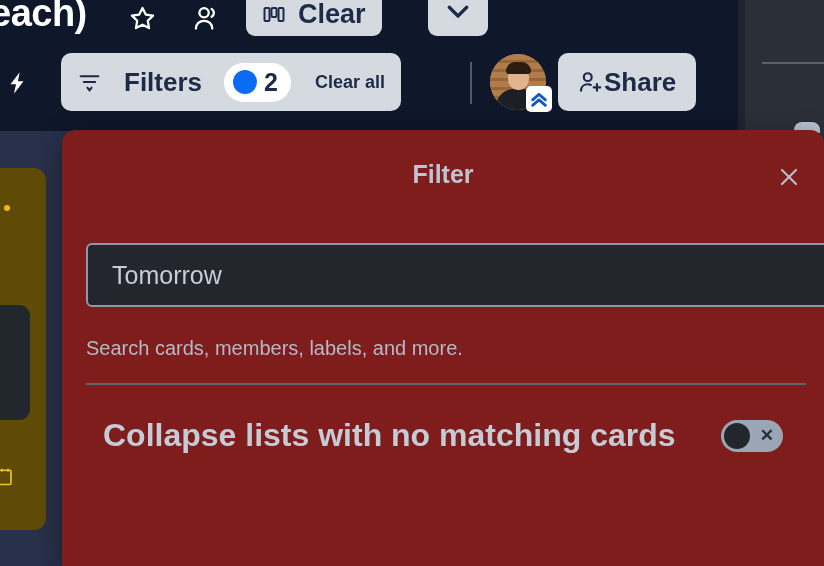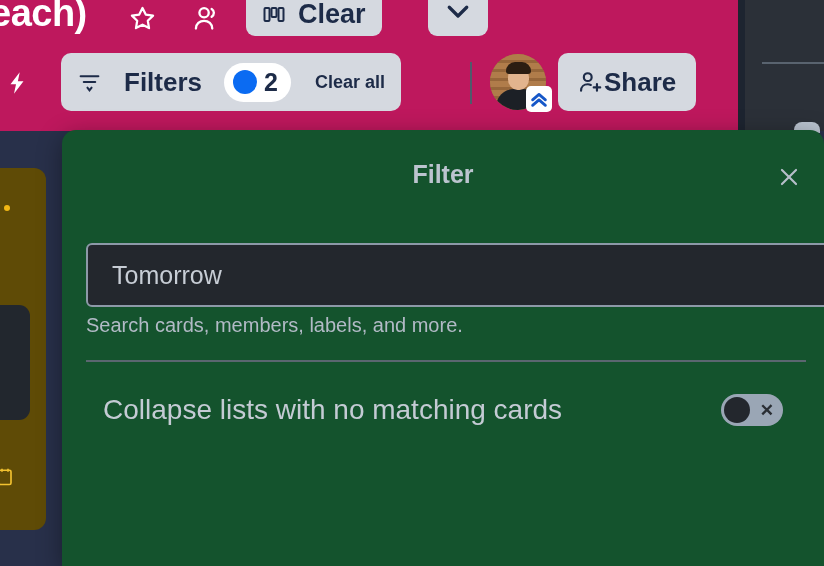--- a/index.html
+++ b/index.html
@@ -101,21 +101,21 @@
     background: #1d2430;
   }
 
   
   #header-bar {
     position: absolute;
     left: 0;
     top: 0;
     width: 738px;
     height: 131px;
-    background: #be185d;
+    background: #0f172a;
   }
   #board-title {
     position: absolute;
     left: -10px;
     top: -8px;
     font-size: 38px;
     font-weight: bold;
     color: #ffffff;
     letter-spacing: -0.5px;
     white-space: nowrap;
@@ -321,21 +321,21 @@
     color: #1d2b48;
   }
 
   
   #filter-popover {
     position: absolute;
     left: 62px;
     top: 130px;
     width: 762px;
     height: 436px;
-    background: #14532d;
+    background: #7f1d1d;
     border-radius: 14px 14px 0 0;
     box-shadow: 0 6px 24px rgba(0,0,0,.38);
     box-sizing: border-box;
     overflow: hidden;
   }
   #filter-popover-header {
     position: absolute;
     left: 0;
     top: 0;
     width: 100%;
@@ -387,40 +387,41 @@
     background: #23272d;
     border: 2px solid #8d99a8;
     border-radius: 6px;
     color: #c7cdd5;
     font-size: 25px;
     font-family: "Liberation Sans", sans-serif;
     padding: 0 24px;
     outline: none;
   }
   #keyword-hint {
-    margin-top: 7px;
+    margin-top: 30px;
     font-size: 20px;
     color: #b2bac6;
   }
   #filter-divider {
     margin-top: 23px;
     width: 720px;
     height: 2px;
     background: #5b6670;
   }
   #collapse-row {
     margin-top: 32px;
     display: flex;
     align-items: center;
     justify-content: space-between;
     padding: 0 17px 0 17px;
   }
   #collapse-label {
-    font-size: 28px;
+    font-size: 32px;
     color: #c4cbd4;
+    font-weight: bold;
   }
   #collapse-toggle {
     position: relative;
     width: 62px;
     height: 32px;
     border-radius: 999px;
     background: #9aa6b5;
     display: flex;
     align-items: center;
     justify-content: flex-end;

